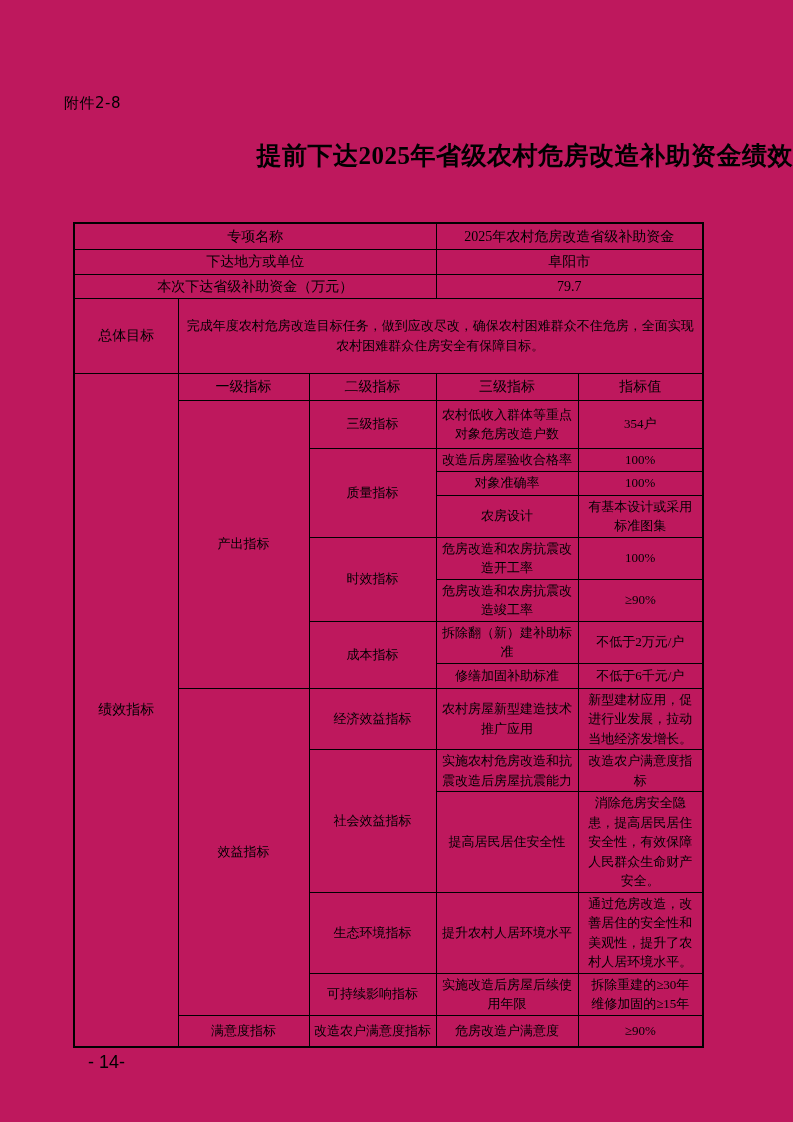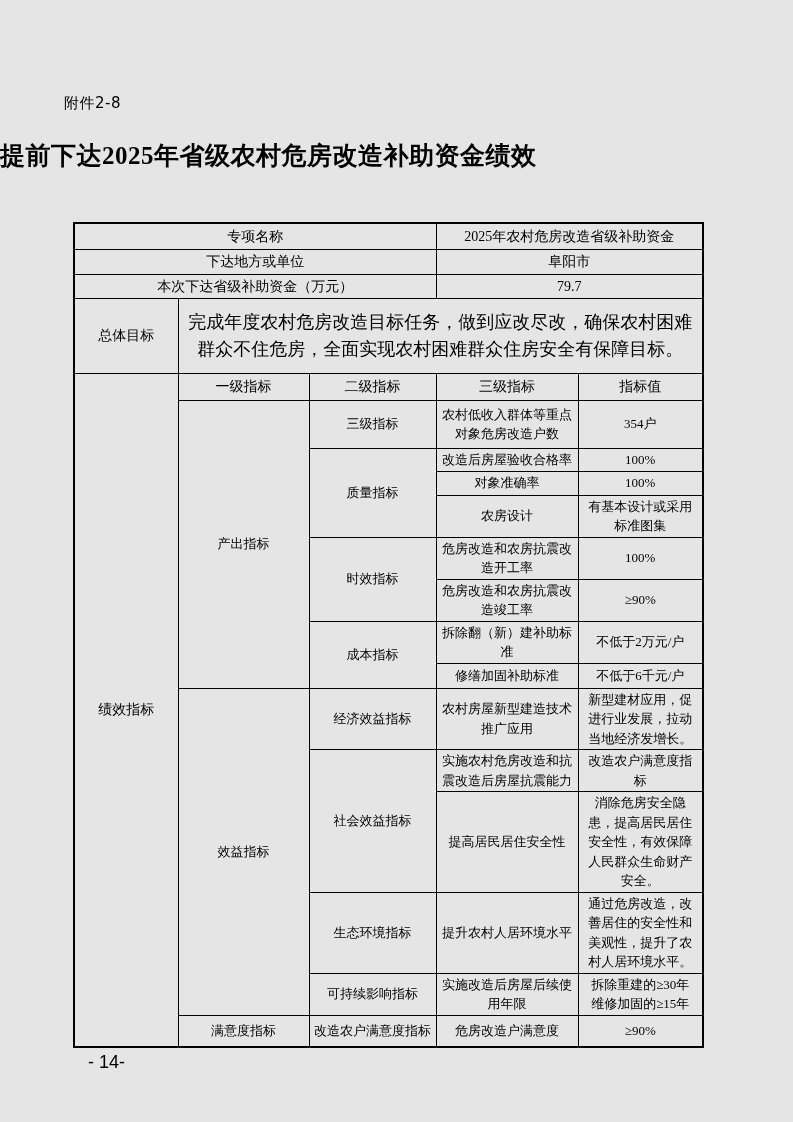--- a/index.html
+++ b/index.html
@@ -2,40 +2,40 @@
 <html><head>
 <meta charset="utf-8">
 <style>
   * { margin: 0; padding: 0; box-sizing: border-box; }
   html, body { background: #888; }
   .page {
     position: relative;
     width: 793px;
     height: 1122px;
     margin: 0 auto;
-    background: #e5e5e5;
+    background: #be185d;
     font-family: "Liberation Serif", "DejaVu Serif", serif;
     color: #000000;
     overflow: hidden;
   }
   .attachment-label {
     position: absolute;
     left: 64px;
     top: 94px;
     font-family: "DejaVu Sans", "Liberation Sans", sans-serif;
     font-size: 15px;
     font-weight: 500;
     letter-spacing: 0.5px;
   }
   .doc-title {
     position: absolute;
     left: 0;
     top: 141px;
     width: 100%;
-    text-align: left;
+    text-align: right;
     font-size: 25px;
     font-weight: 700;
     line-height: 30px;
     letter-spacing: 0.5px;
   }
   table.main {
     position: absolute;
     left: 73px;
     top: 222px;
     width: 629px;
@@ -50,21 +50,21 @@
     text-align: center;
     padding: 1px 4px;
     overflow: hidden;
   }
   table.main { border: 2.5px solid #000; }
   td.lbl { font-size: 14px; }
   td.hdr { font-size: 14px; }
   td.goal-text {
     text-align: justify;
     padding: 3px 5px;
-    font-size: 18px;
+    font-size: 13px;
   }
   td.ind {
     text-align: left;
     padding: 1px 3px;
   }
   td.val {
     white-space: pre-line;
     padding: 1px 2px;
   }
   .page-number {

